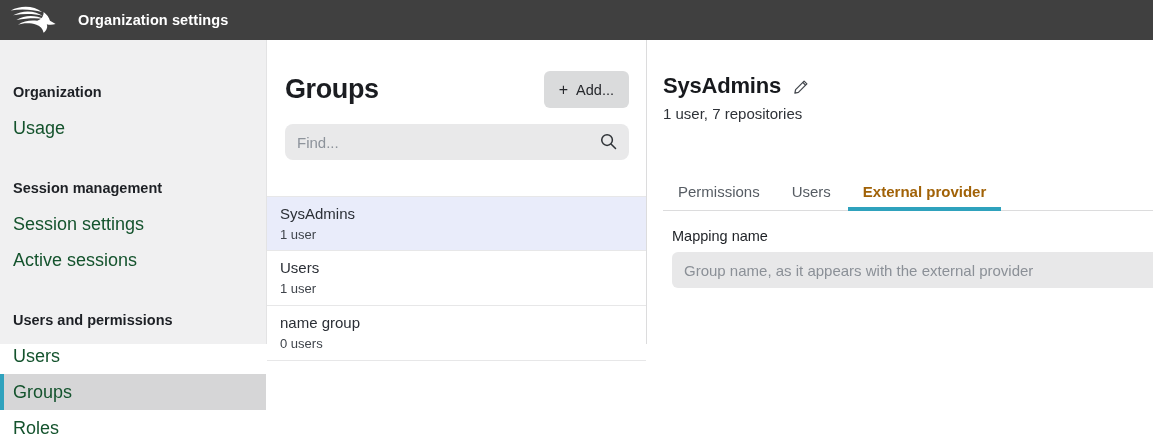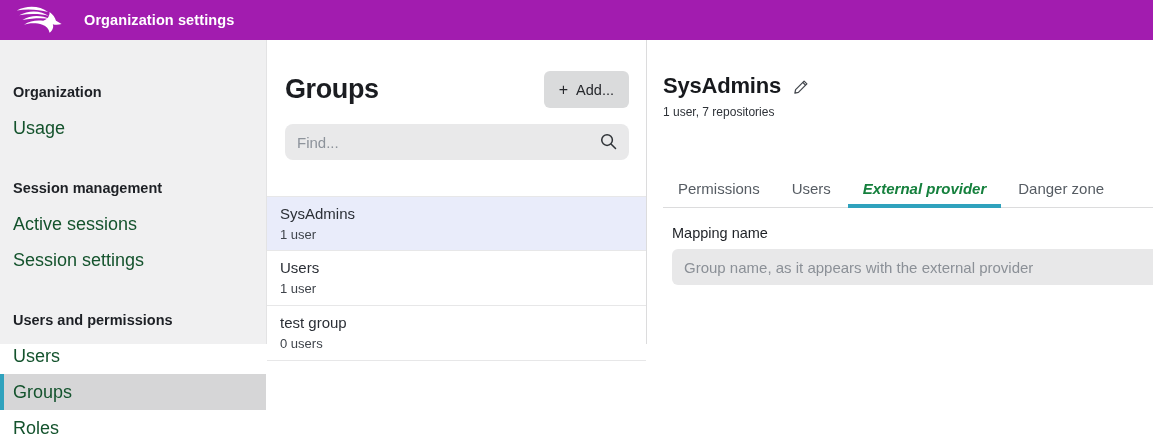--- a/index.html
+++ b/index.html
@@ -1,20 +1,20 @@
 <!DOCTYPE html>
 <html><head>
 <meta charset="utf-8">
 <style>
   * { margin:0; padding:0; box-sizing:border-box; }
   html,body { width:1153px; height:436px; overflow:hidden; background:#fff;
               font-family:"Liberation Sans", sans-serif; }
 
   
-  .topbar { height:40px; background:#a21caf; display:flex; align-items:center; padding-left:16px; }
+  .topbar { height:40px; background:#404040; display:flex; align-items:center; padding-left:10px; }
   .logo { width:48px; height:32px; flex-shrink:0; cursor:pointer; }
   .topbar-title { color:#ffffff; font-size:14.5px; font-weight:bold; margin-left:20px; letter-spacing:.1px; }
 
   
   .main { display:flex; height:304px; }
 
   
   .sidebar { width:267px; flex-shrink:0; background:#f0f0f1; border-right:1px solid #e3e3e4; padding-top:34px; }
   .side-section { margin-top:24px; }
   .side-section:first-child { margin-top:0; }
@@ -44,25 +44,25 @@
   .group-row:first-child { border-top:1px solid #e7e7e8; }
   .group-row.selected { background:#e9ecfa; }
   .group-name { font-size:15px; color:#2b2f36; }
   .group-meta { font-size:13px; color:#3f444b; margin-top:5px; }
 
   
   .detail { flex:1; min-width:0; background:#fff; padding-left:16px; }
   .detail-title-row { margin-top:33px; display:flex; align-items:center; gap:12px; }
   .detail-title { font-size:22px; font-weight:bold; color:#17191d; letter-spacing:-.2px; }
   .edit-icon { width:16px; height:16px; cursor:pointer; margin-top:2px; }
-  .detail-subtitle { margin-top:6px; font-size:12px; color:#2e3238; }
+  .detail-subtitle { margin-top:6px; font-size:15px; color:#2e3238; }
   .tabs { display:flex; margin-top:14px; border-bottom:1px solid #dcdcdd; }
   .tab { padding:5px 15px 10px; margin-right:2px; font-size:15px; color:#565c63;
          cursor:pointer; position:relative; white-space:nowrap;margin-top:42px; }
-  .tab.active { color:#15803d; font-weight:bold;font-style:italic; }
+  .tab.active { color:#a16207; font-weight:bold; }
   .tab.active::after { content:""; position:absolute; left:0; right:0; bottom:-1px; height:4px; background:#2fa2bd; }
   .form { margin-top:17px; padding-left:9px; }
   .form-label { display:block; font-size:14.5px; font-weight:normal; color:#1d2025; }
   .mapping-input { display:block; margin-top:8px; width:calc(100% + 8px); height:36px;
                    background:#e8e8e9; border:none; border-radius:6px; padding:0 12px;
                    font-family:inherit; font-size:15px; color:#26282c; outline:none; }
   .mapping-input::placeholder { color:#8b9097; }
 </style>
 </head>
 <body>
@@ -81,22 +81,22 @@
 
 <div class="main">
 
   <nav class="sidebar">
     <div class="side-section">
       <div class="side-header">Organization</div>
       <div class="side-item">Usage</div>
     </div>
     <div class="side-section">
       <div class="side-header">Session management</div>
+      <div class="side-item">Session settings</div>
       <div class="side-item">Active sessions</div>
-      <div class="side-item">Session settings</div>
     </div>
     <div class="side-section">
       <div class="side-header">Users and permissions</div>
       <div class="side-item">Users</div>
       <div class="side-item selected">Groups</div>
       <div class="side-item">Roles</div>
     </div>
   </nav>
 
   <section class="groups-col">
@@ -117,41 +117,40 @@
     <ul class="group-list">
       <li class="group-row selected">
         <div class="group-name">SysAdmins</div>
         <div class="group-meta">1 user</div>
       </li>
       <li class="group-row">
         <div class="group-name">Users</div>
         <div class="group-meta">1 user</div>
       </li>
       <li class="group-row">
-        <div class="group-name">test group</div>
+        <div class="group-name">name group</div>
         <div class="group-meta">0 users</div>
       </li>
     </ul>
   </section>
 
   <section class="detail">
     <div class="detail-title-row">
       <h2 class="detail-title">SysAdmins</h2>
       <svg class="edit-icon" viewBox="0 0 16 16" fill="none" stroke="#44484e" stroke-width="1.25" stroke-linejoin="round">
         <path d="M11.1 2.1 L13.9 4.9 L5.4 13.4 L1.9 14.1 L2.6 10.6 Z"></path>
         <line x1="9.8" y1="3.4" x2="12.6" y2="6.2"></line>
       </svg>
     </div>
     <div class="detail-subtitle">1 user, 7 repositories</div>
 
     <div class="tabs">
       <div class="tab">Permissions</div>
       <div class="tab">Users</div>
       <div class="tab active">External provider</div>
-      <div class="tab">Danger zone</div>
     </div>
 
     <div class="form">
       <label class="form-label">Mapping name</label>
       <input class="mapping-input" type="text" placeholder="Group name, as it appears with the external provider" style="">
     </div>
   </section>
 
 </div>
 

